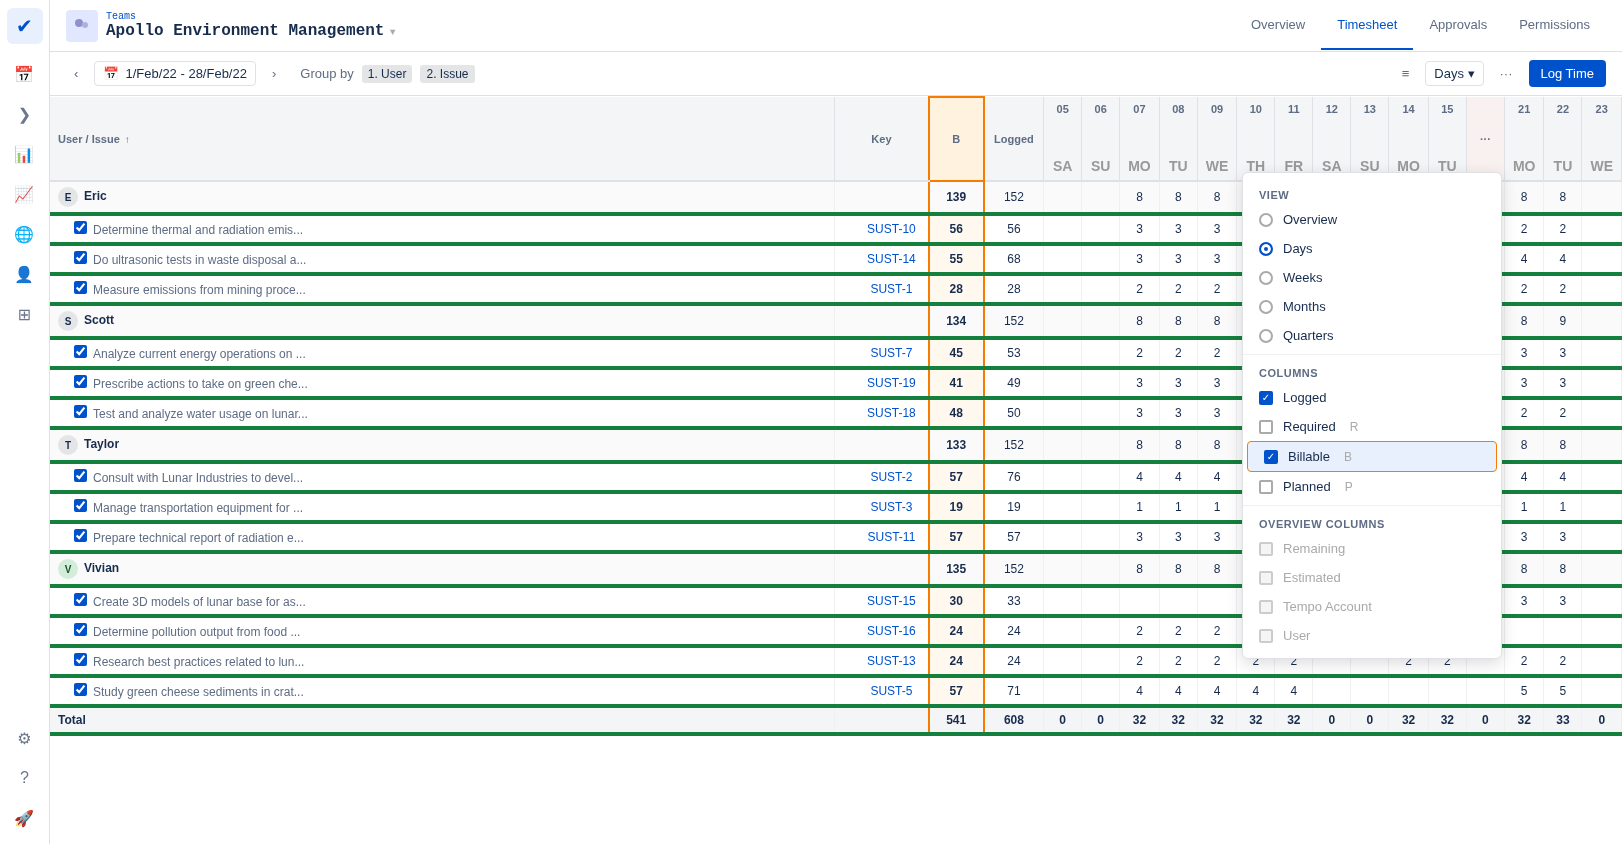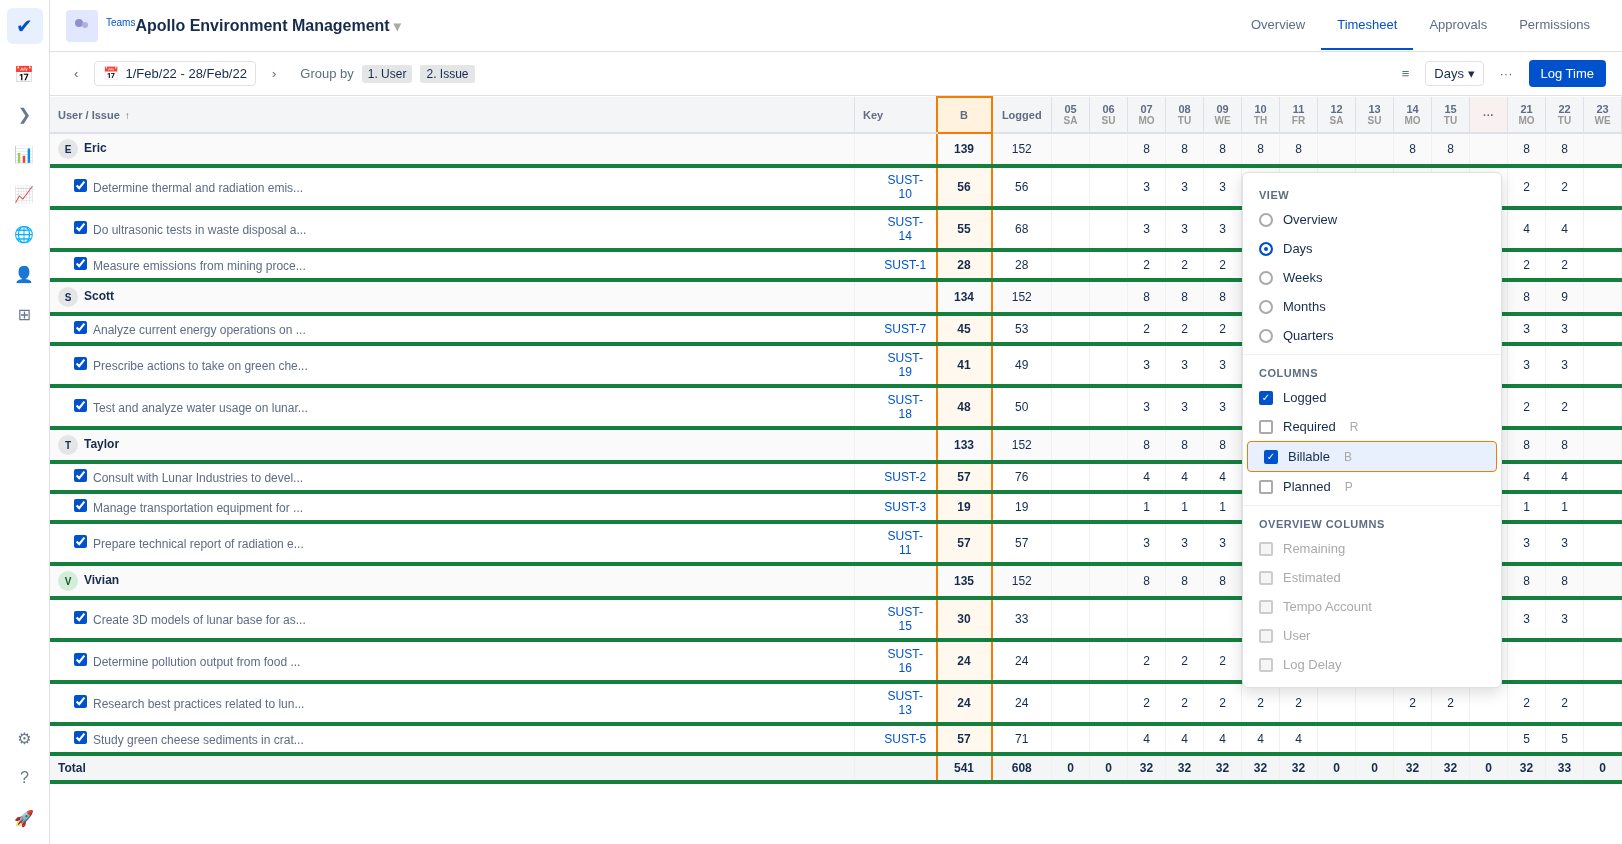--- a/index.html
+++ b/index.html
@@ -58,21 +58,21 @@
     .topnav-logo .team-icon {
       width: 32px;
       height: 32px;
       background: #e0e7ff;
       border-radius: 4px;
       display: flex;
       align-items: center;
       justify-content: center;
       color: #5c6bc0;
     }
-    .topnav-title-area { display: flex; flex-direction: row; }
+    .topnav-title-area { display: flex; flex-direction: column; font-family: Liberation Mono, monospace; }
     .topnav-subtitle { font-size: 10px; color: #0052cc; }
     .topnav-title { font-size: 16px; font-weight: 600; color: #172b4d; display: flex; align-items: center; gap: 4px; }
     .topnav-nav { display: flex; gap: 0; }
     .topnav-nav-item {
       padding: 16px 16px;
       font-size: 13px;
       color: #5e6c84;
       cursor: pointer;
       border-bottom: 2px solid transparent;
       white-space: nowrap;
@@ -165,21 +165,21 @@
       color: #5e6c84;
       white-space: nowrap;
       text-align: center;
       font-size: 11px;
       position: sticky;
       top: 0;
       z-index: 5;
     }
     thead th.left-align { text-align: left; }
     thead th.user-issue-col { min-width: 290px; text-align: left; }
-    thead th.key-col { width: 82px; text-align: left; }
+    thead th.key-col { width: 94px; text-align: center; }
     thead th.b-col { width: 55px; background: #fff3e0; border: 2px solid #f57c00; color: #5e6c84; }
     thead th.logged-col { width: 60px; }
     thead th.day-col { width: 38px; }
 
     tbody tr { border-bottom: 4px solid #15803d; }
     td {
       padding: 5px 8px;
       border-right: 1px solid #f0f0f0;
       color: #172b4d;
       text-align: center;
@@ -261,21 +261,21 @@
 
     .col-abbr { color: #aaa; font-size: 12px; margin-left: 4px; }
 
     
     .table-container::-webkit-scrollbar { height: 6px; width: 6px; }
     .table-container::-webkit-scrollbar-thumb { background: #ccc; border-radius: 3px; }
 
     .sort-icon { font-size: 10px; margin-left: 2px; }
 
     .day-num { font-size: 11px; font-weight: 700; }
-    .day-label { font-size: 10px; color: #999; }
+    .day-label { font-size: 14px; color: #999; margin-top: 43px; }
   </style>
 </head>
 <body>
 
 <div class="sidebar">
   <div class="sidebar-icon logo active">✔</div>
   <div class="sidebar-icon">📅</div>
   <div class="sidebar-icon">❯</div>
   <div class="sidebar-icon">📊</div>
   <div class="sidebar-icon">📈</div>
@@ -846,20 +846,16 @@
         <span>Estimated</span>
       </div>
       <div class="dropdown-item dimmed">
         <span class="check-box disabled"></span>
         <span>Tempo Account</span>
       </div>
       <div class="dropdown-item dimmed">
         <span class="check-box disabled"></span>
         <span>User</span>
       </div>
-      <div class="dropdown-item dimmed">
-        <span class="check-box disabled"></span>
-        <span>Log Delay</span>
-      </div>
     </div>
 
   </div>
 </div>
 
 </body></html>

